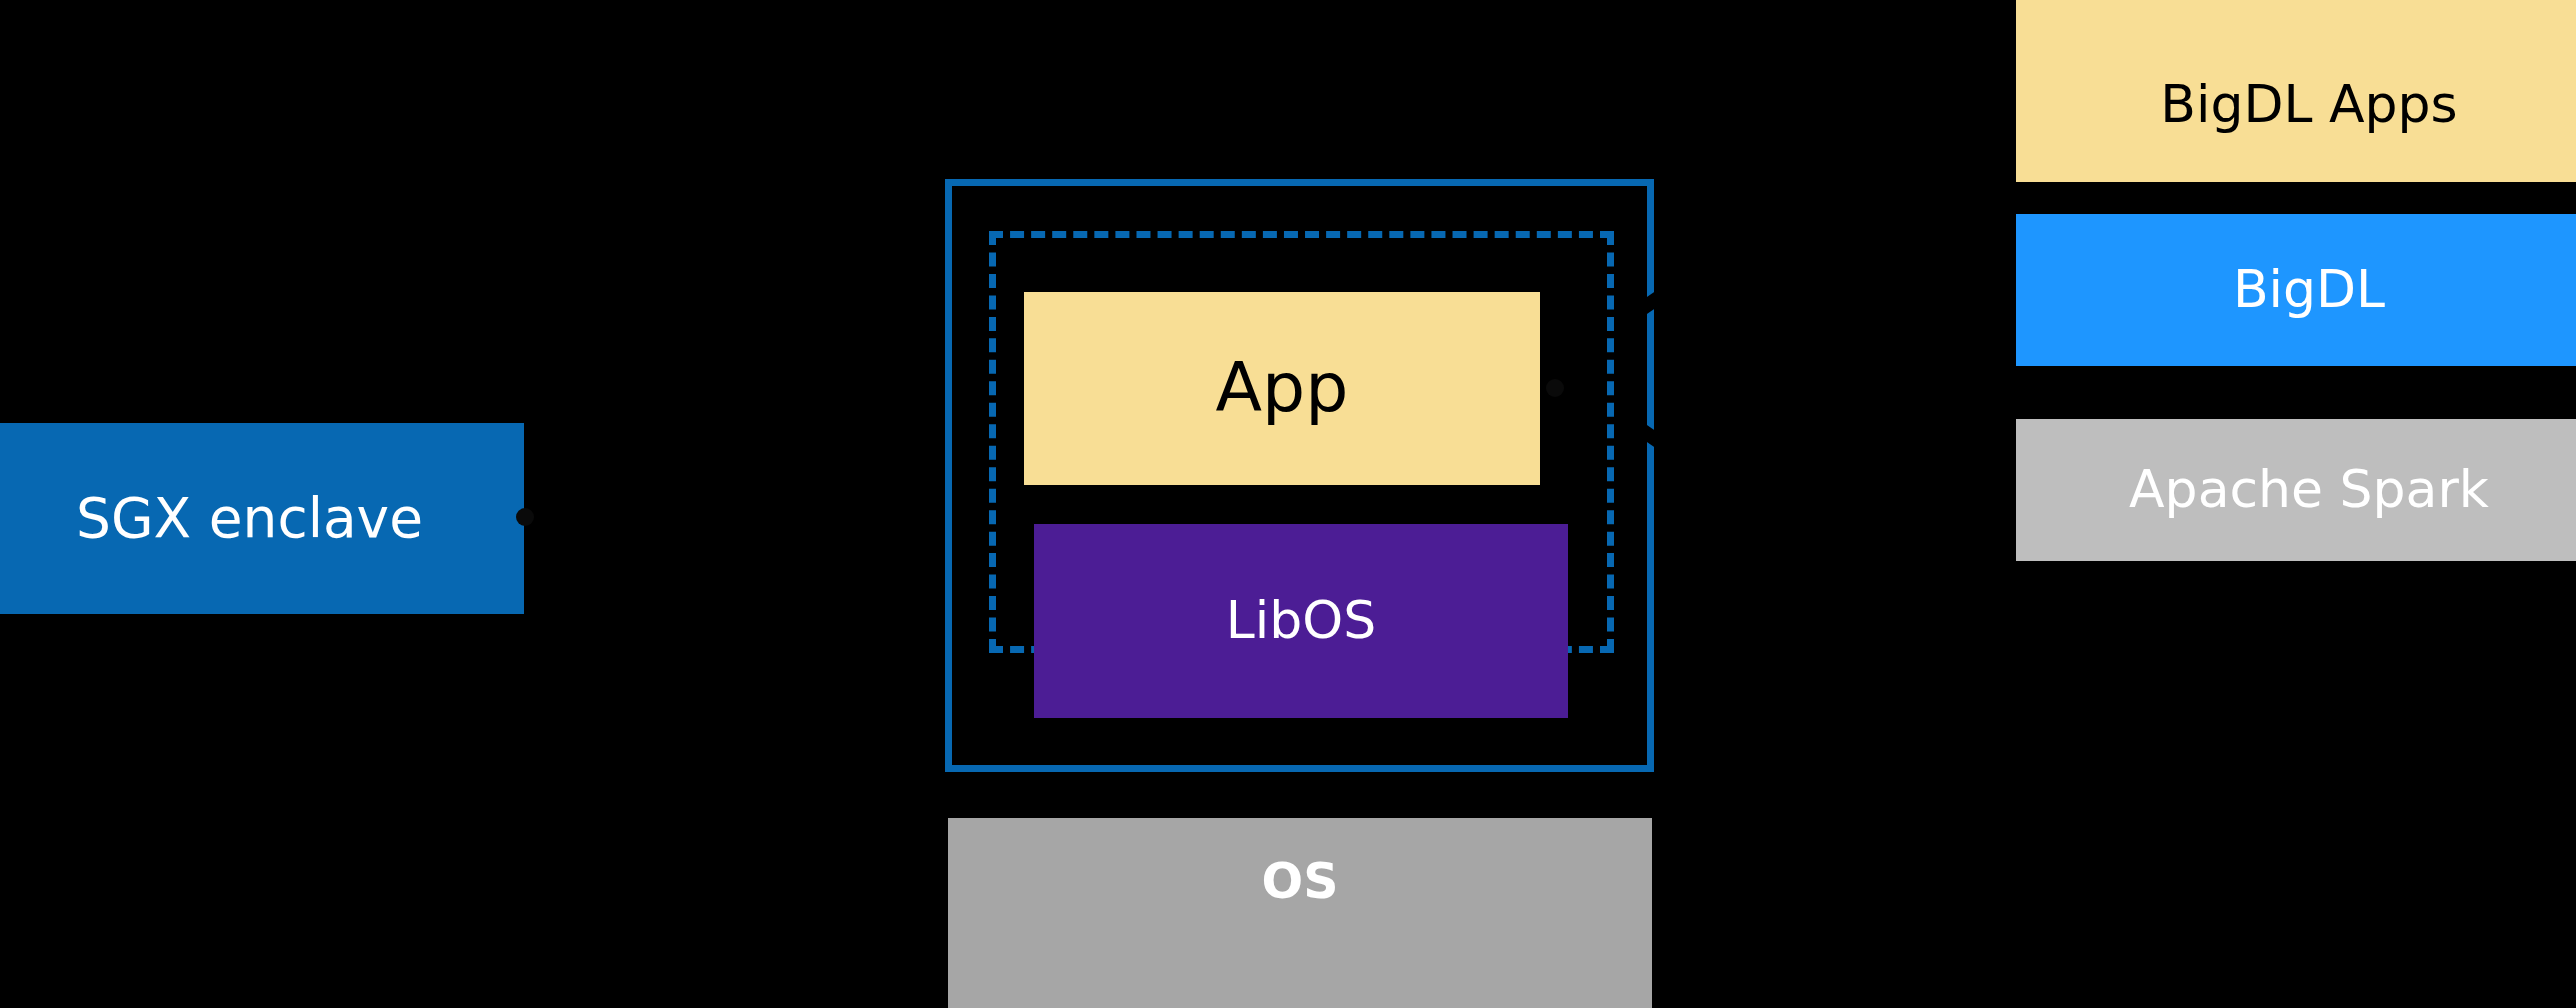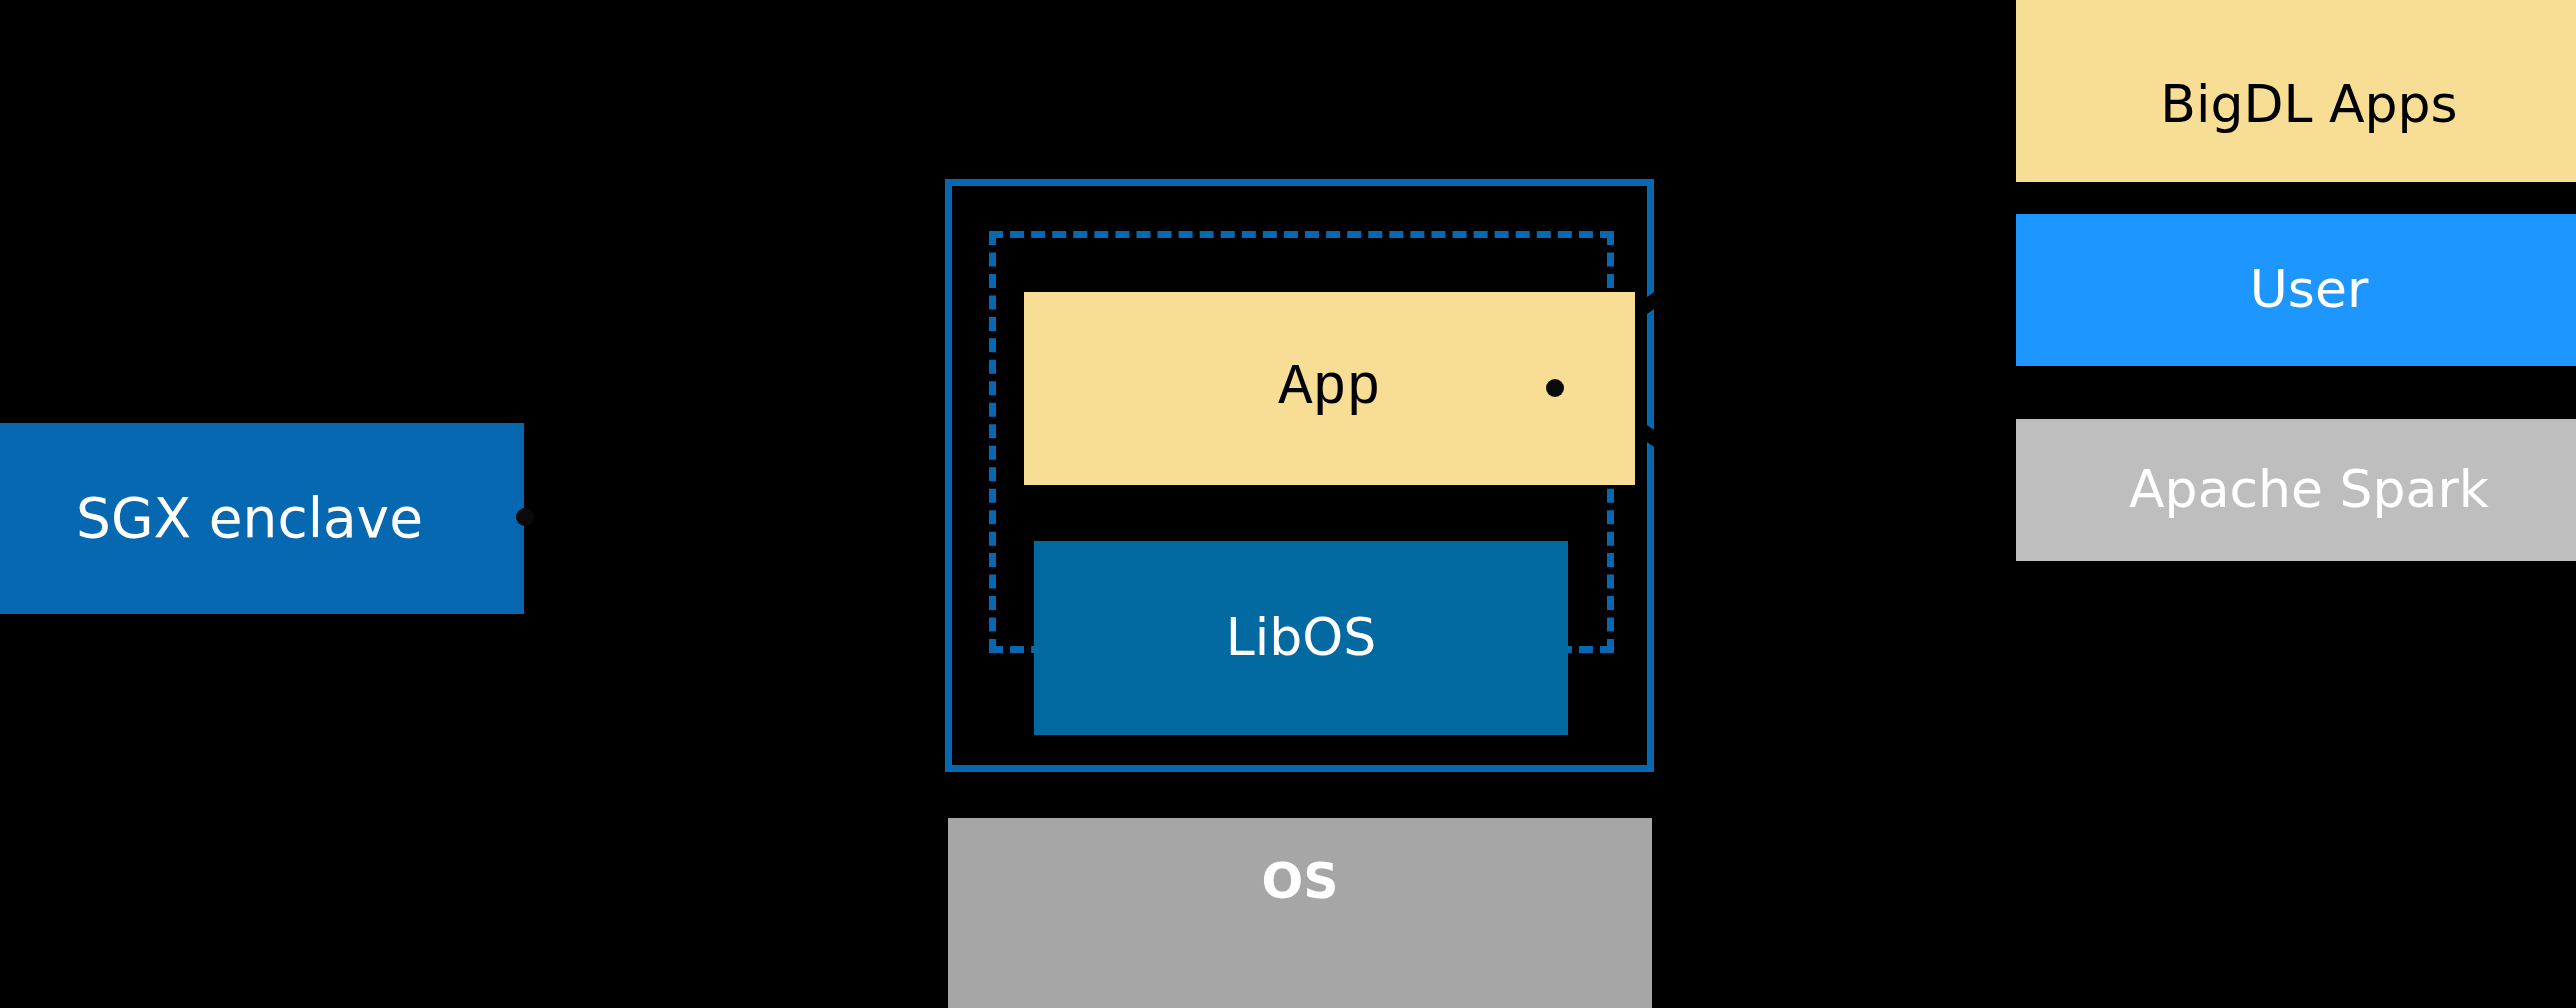--- a/index.html
+++ b/index.html
@@ -56,35 +56,34 @@
     width: 625px;
     height: 422px;
     border: 7.5px dashed #0768B2;
     background: transparent;
   }
 
   
   .app-box {
     left: 1024px;
     top: 292px;
-    width: 611px;
+    width: 516px;
     height: 193px;
     background: #F8DE95;
     color: #000000;
-    font-size: 57px;
-    font-family: Liberation Mono, monospace;
+    font-size: 68px;
   }
 
   
   .libos-box {
     left: 1034px;
-    top: 541px;
+    top: 524px;
     width: 534px;
     height: 194px;
-    background: #0369a1;
+    background: #4c1d95;
     color: #FFFFFF;
     font-size: 52px;
   }
 
   
   .os-box {
     left: 948px;
     top: 818px;
     width: 704px;
     height: 209px;
@@ -175,21 +174,21 @@
 
   <div class="box os-box">
     <span>OS</span>
   </div>
 
   <div class="box user-apps-box">
     <span>BigDL Apps</span>
   </div>
 
   <div class="box bigdl-box">
-    <span>User</span>
+    <span>BigDL</span>
   </div>
 
   <div class="box apache-spark-box">
     <span>Apache Spark</span>
   </div>
 
 </div>
 
 
 </body></html>

